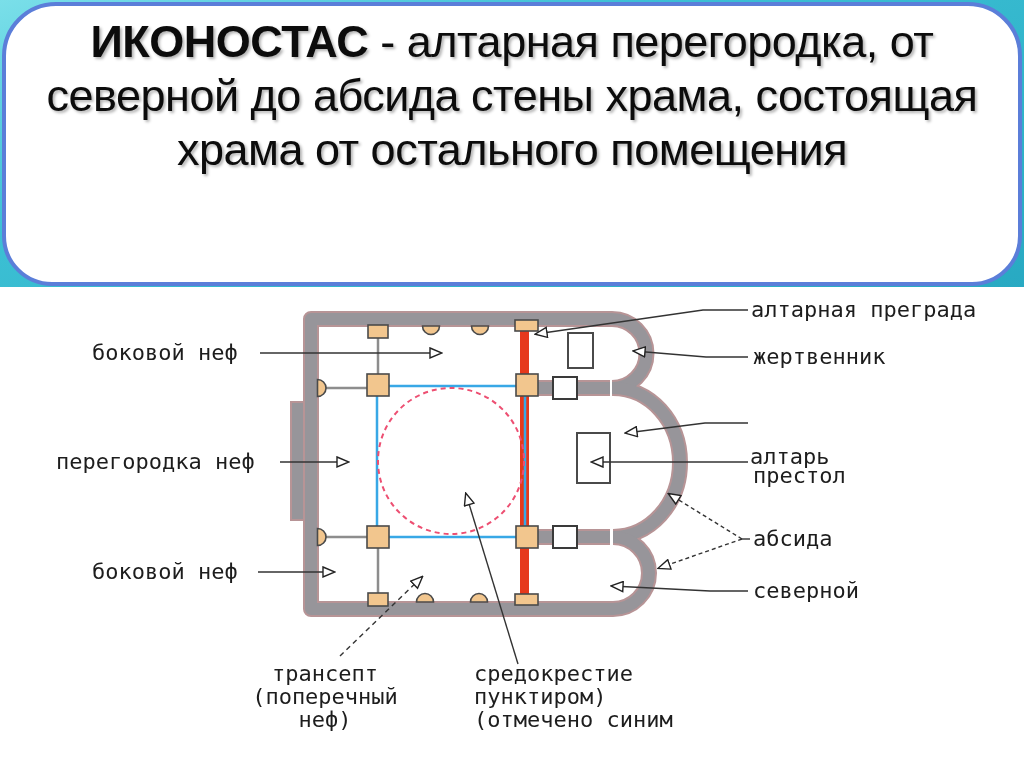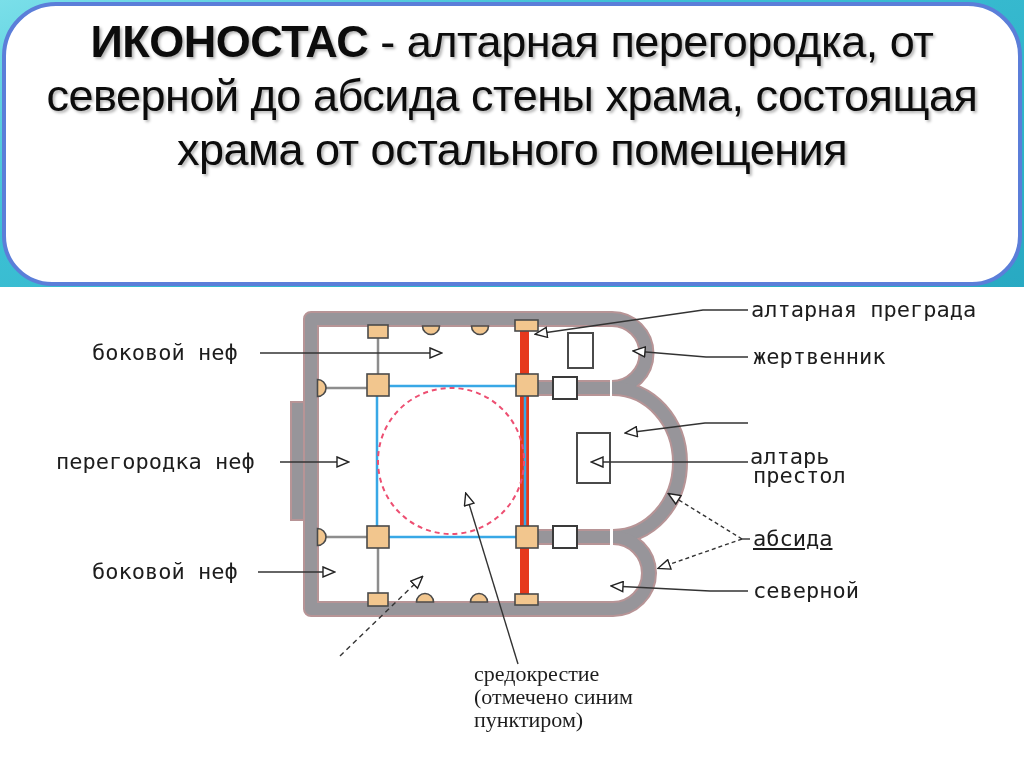--- a/index.html
+++ b/index.html
@@ -125,27 +125,32 @@
         <path d="M 742 252 L 669 207" stroke-dasharray="4 3" marker-end="url(#ah)"></path>
         <path d="M 742 252 L 659 281" stroke-dasharray="4 3" marker-end="url(#ah)"></path>
         <path d="M 748 304 H 710 L 612 299" marker-end="url(#ah)"></path>
       </g>
     </svg>
 
     <div class="dlabel" style="left:92px;top:55px;">боковой неф</div>
     <div class="dlabel" style="left:56px;top:164px;">перегородка неф</div>
     <div class="dlabel" style="left:92px;top:274px;">боковой неф</div>
 
-    <div class="dlabel multi" style="left:474px;top:375px;font-family:Liberation Serif, serif;">
+    <div class="dlabel multi centered" style="left:235px;top:375px;width:180px;">
+      <div>трансепт</div>
+      <div>(поперечный</div>
+      <div>неф)</div>
+    </div>
+    <div class="dlabel multi" style="left:474px;top:375px;">
       <div>средокрестие</div>
+      <div>пунктиром)</div>
       <div>(отмечено синим</div>
-      <div>пунктиром)</div>
     </div>
 
     <div class="dlabel" style="left:751px;top:12px;">алтарная преграда</div>
     <div class="dlabel" style="left:753px;top:59px;">жертвенник</div>
     <div class="dlabel" style="left:750px;top:125px;margin-top:34px;">алтарь</div>
     <div class="dlabel" style="left:753px;top:164px;margin-top:14px;">престол</div>
-    <div class="dlabel" style="left:753px;top:241px;text-decoration:underline;">абсида</div>
+    <div class="dlabel" style="left:753px;top:241px;">абсида</div>
     <div class="dlabel" style="left:753px;top:293px;">северной</div>
 
   </div>
 </div>
 
 </body></html>

